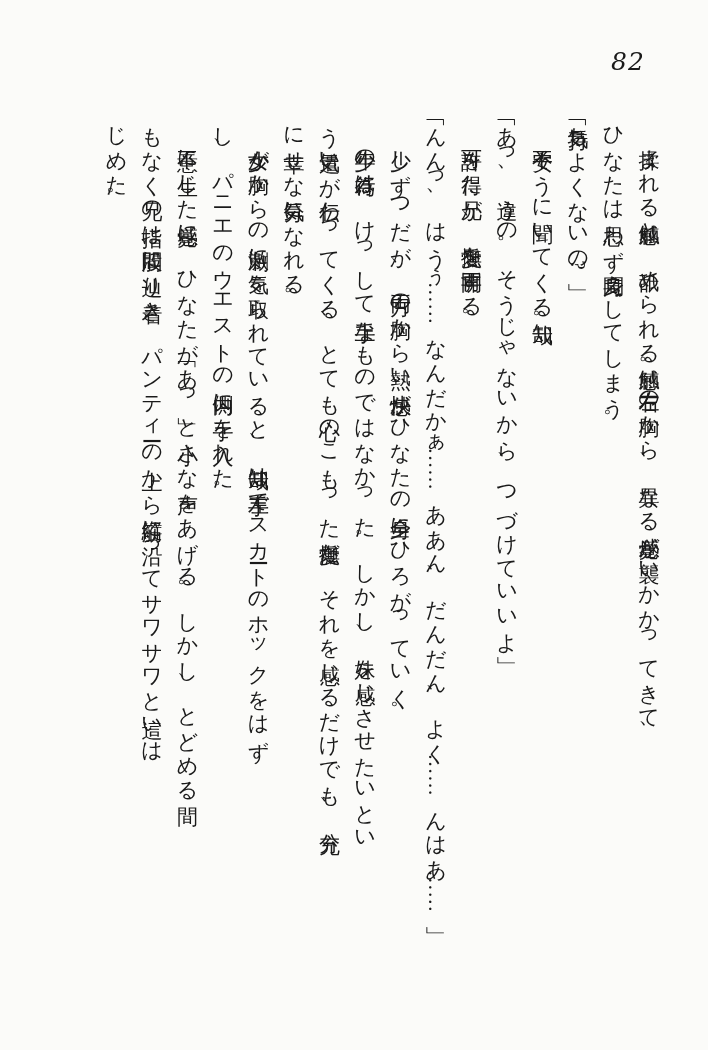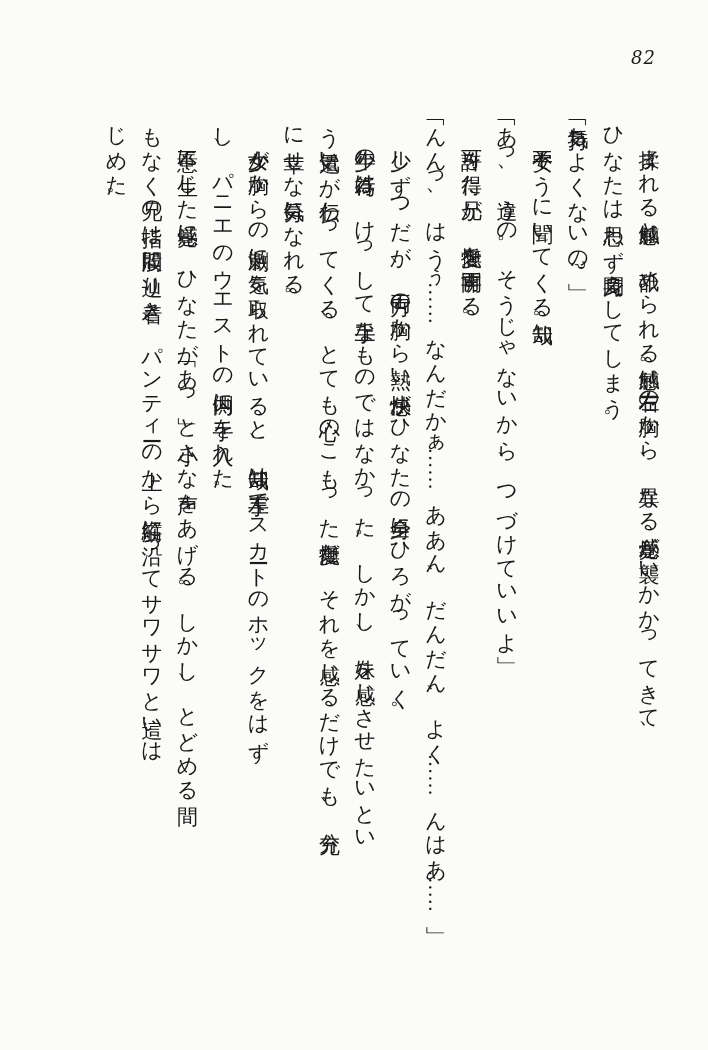--- a/index.html
+++ b/index.html
@@ -14,24 +14,23 @@
     background: var(--paper, #fbfbf9);
     overflow: hidden;
     font-family: "Liberation Serif", "DejaVu Serif", serif;
   }
   .page-number {
     position: absolute;
     top: 47px;
     left: 611px;
     font-family: "DejaVu Serif", "Liberation Serif", serif;
     font-style: italic;
-    font-size: 18px;
+    font-size: 25px;
     letter-spacing: 1px;
     color: var(--ink, #1a1a1a);
-    margin-left: 20px;
   }
   .text-block {
     position: absolute;
     top: 112px;
     left: 98px;
     width: 568px;
     height: 844px;
     writing-mode: vertical-rl;
     text-orientation: mixed;
     font-size: 21px;

